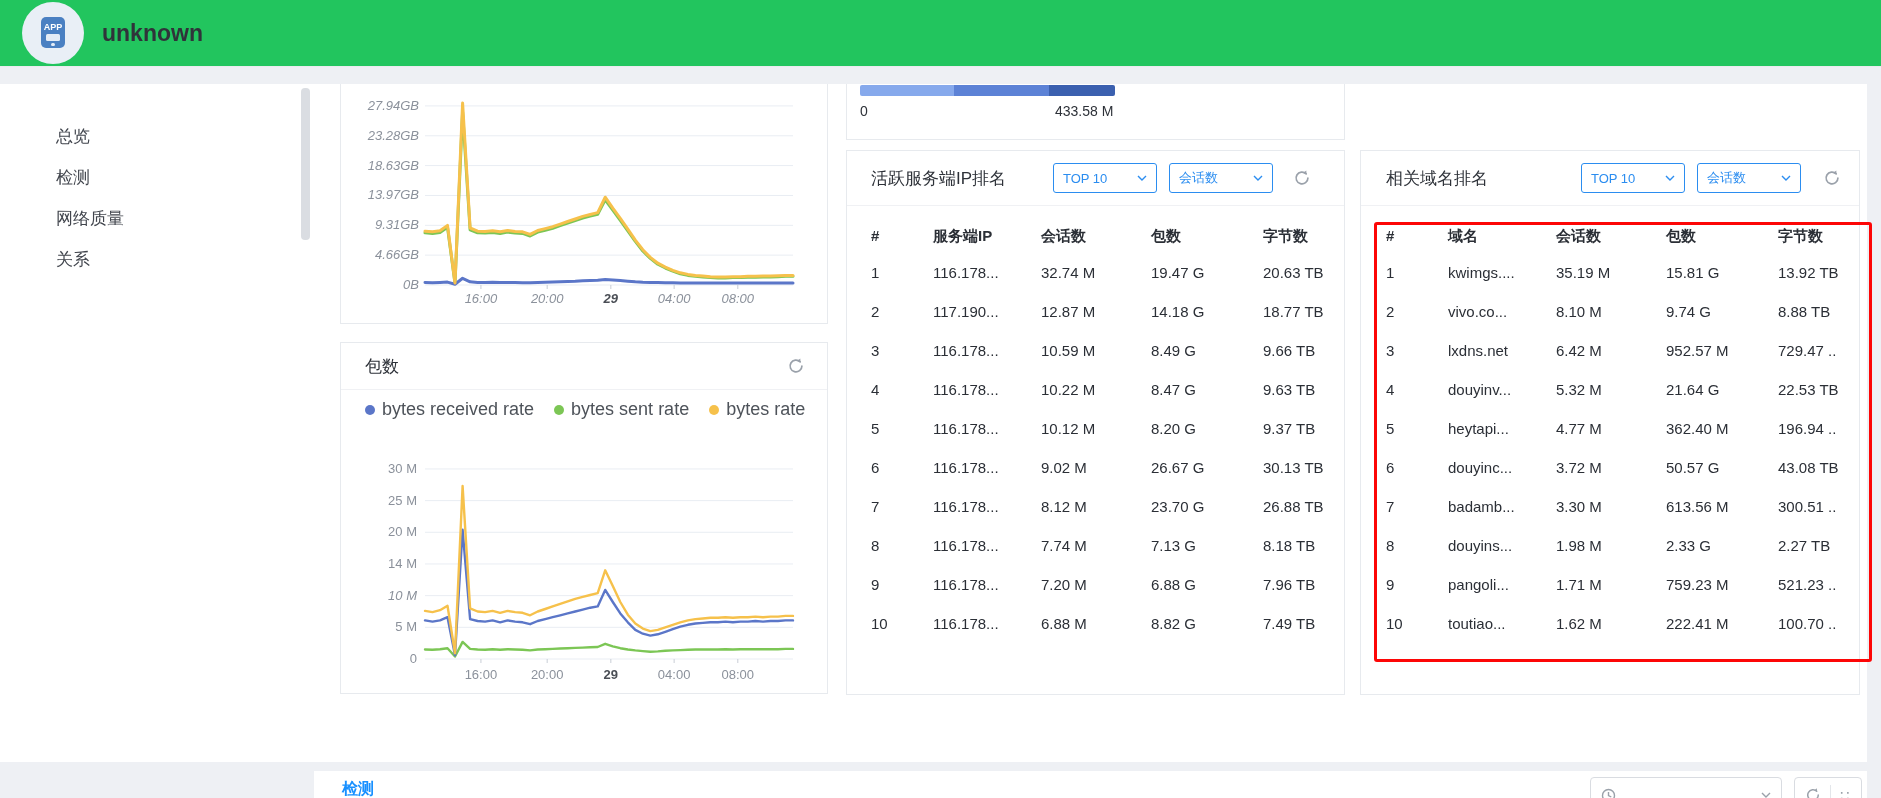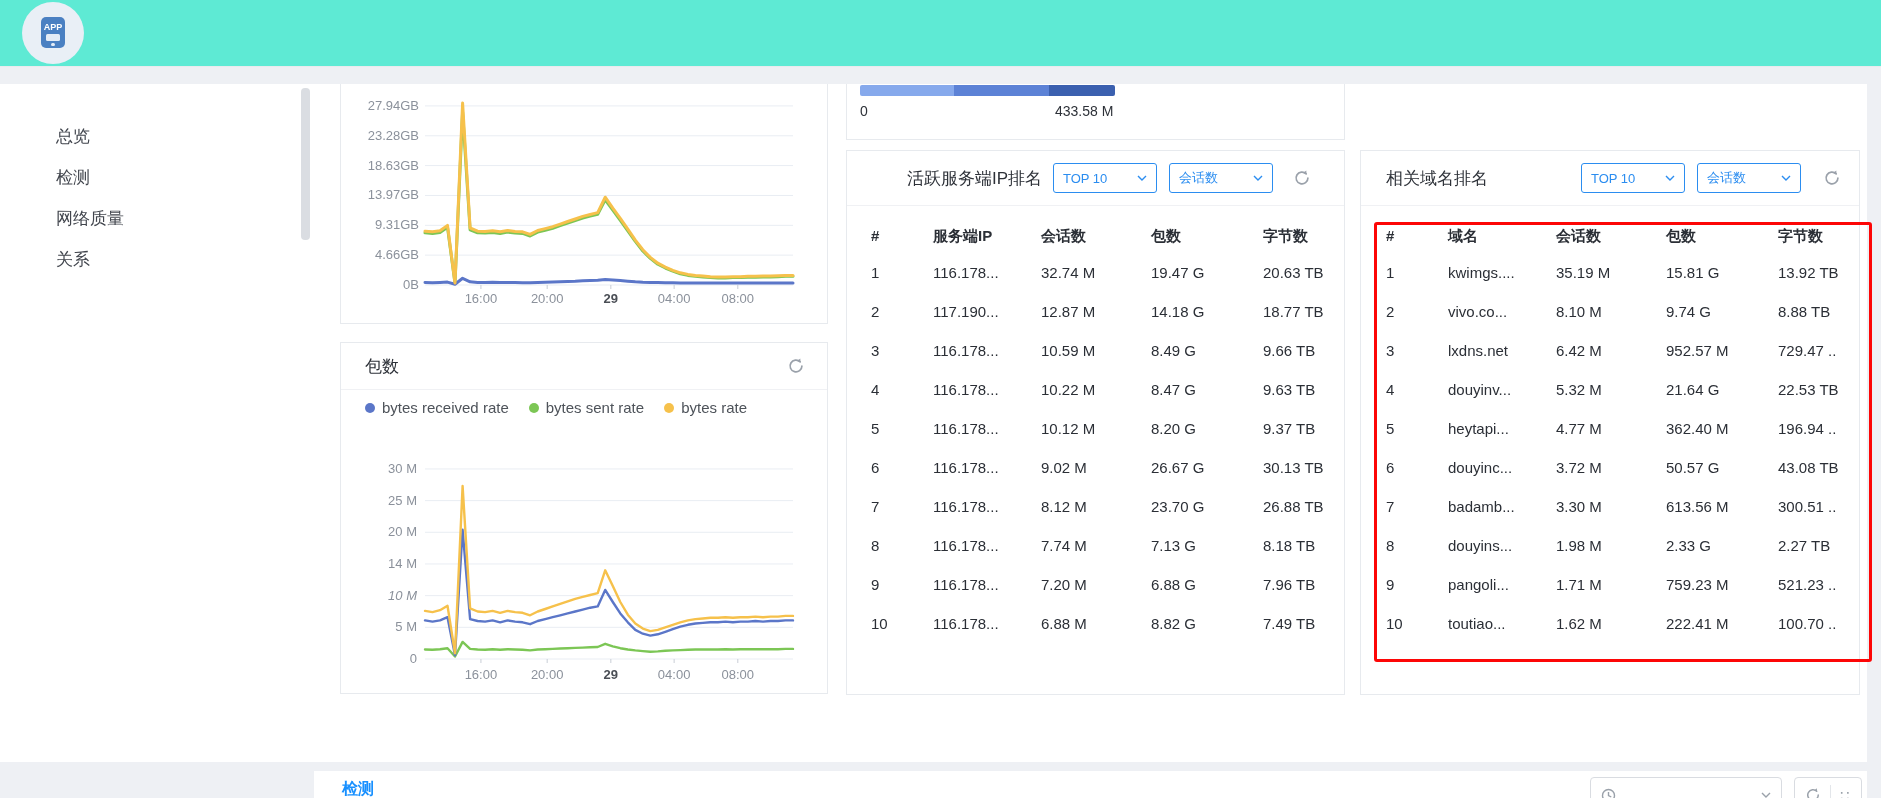--- a/index.html
+++ b/index.html
@@ -1,20 +1,20 @@
 <!DOCTYPE html>
 <html><head>
 <meta charset="utf-8">
 <style>
   html,body{margin:0;padding:0;}
   body{font-family:"Liberation Sans","DejaVu Sans",sans-serif;}
   .stage{position:relative;width:1881px;height:798px;overflow:hidden;background:#eef0f4;}
 
   
-  .hdr{position:absolute;left:0;top:0;width:1881px;height:66px;background:#5eead4;box-shadow:0 1px 0 #e9ebee;z-index:3;}
+  .hdr{position:absolute;left:0;top:0;width:1881px;height:66px;background:#22c55e;box-shadow:0 1px 0 #e9ebee;z-index:3;}
   .avatar{position:absolute;left:22px;top:2px;width:62px;height:62px;border-radius:50%;background:#e9eff6;display:flex;align-items:center;justify-content:center;}
   .hdr-title{position:absolute;left:102px;top:0;height:66px;line-height:66px;font-size:23px;font-weight:700;color:#30333a;margin:0;}
 
   
   .sidebar{position:absolute;left:0;top:84px;width:340px;height:678px;background:#fff;padding-top:32px;box-sizing:border-box;}
   .sb-item{position:relative;height:41px;line-height:41px;padding-left:56px;font-size:17px;color:#41454d;cursor:pointer;}
   .sb-item.active{color:#1890ff;}
   .sb-item.active .sb-bar{position:absolute;left:41px;top:10px;width:3px;height:21px;background:#1890ff;}
   .scroll-thumb{position:absolute;left:301px;top:88px;width:9px;height:152px;border-radius:4px;background:#dadde2;}
 
@@ -27,21 +27,21 @@
 
   
   .chart-svg{position:absolute;left:0;top:0;pointer-events:none;}
   .ax{position:absolute;font-size:13px;color:#8b919b;line-height:16px;white-space:nowrap;}
   .ax-y{width:70px;text-align:right;}
   .ax-x{width:60px;text-align:center;}
   .ax-x.bold{font-weight:700;color:#4a4e55;}
 
   
   .legend{position:absolute;left:24px;top:56px;display:flex;gap:20px;align-items:center;}
-  .lg-item{display:flex;align-items:center;gap:7px;font-size:15px;color:#4e535a;cursor:pointer;}
+  .lg-item{display:flex;align-items:center;gap:7px;font-size:18px;color:#4e535a;cursor:pointer;}
   .lg-dot{width:10px;height:10px;border-radius:50%;display:inline-block;}
 
   
   .pbar{position:absolute;left:13px;top:1px;width:255px;height:11px;display:flex;border-radius:2px;overflow:hidden;}
   .pbar-seg{height:100%;}
   .pbar-lbl{position:absolute;font-size:14px;color:#2d3138;top:19px;}
 
   
   .dd{position:absolute;top:12px;height:30px;width:104px;border:1px solid #2b8df0;border-radius:3px;color:#2b8df0;font-size:13px;display:flex;align-items:center;justify-content:space-between;padding:0 9px;box-sizing:border-box;background:#fff;cursor:pointer;}
   .refresh{position:absolute;width:18px;height:18px;cursor:pointer;}
@@ -70,33 +70,34 @@
 
   <div class="hdr">
     <div class="avatar">
       <svg width="30" height="34" viewBox="0 0 30 34">
         <rect x="3" y="1" width="24" height="31" rx="5" fill="#4a80c2"></rect>
         <text x="15" y="14" text-anchor="middle" font-size="9" font-weight="bold" fill="#ffffff">APP</text>
         <rect x="8" y="18" width="14" height="7" rx="1.5" fill="#ffffff" opacity="0.85"></rect>
         <rect x="13" y="27" width="4" height="3" rx="1.5" fill="#ffffff" opacity="0.85"></rect>
       </svg>
     </div>
+    <h1 class="hdr-title">unknown</h1>
   </div>
 
   <nav class="sidebar" id="sidebar">
       <div class="sb-item"><span class="sb-bar"></span><span>总览</span></div>
       <div class="sb-item"><span class="sb-bar"></span><span>检测</span></div>
       <div class="sb-item"><span class="sb-bar"></span><span>网络质量</span></div>
       <div class="sb-item"><span class="sb-bar"></span><span>关系</span></div>
     </nav>
   <div class="scroll-thumb"></div>
 
   <div class="panel">
 
-    <div class="card cut-top" id="bytesCard" style="left:26px;top:0;width:488px;height:240px;">
+    <div class="card cut-top" id="bytesCard" style="left:26px;top:0;width:488px;height:240px;font-style:italic;">
         <div class="ax ax-y" style="left: 8px; top: 13.9215px;">27.94GB</div>
         <div class="ax ax-y" style="left: 8px; top: 43.7893px;">23.28GB</div>
         <div class="ax ax-y" style="left: 8px; top: 73.593px;">18.63GB</div>
         <div class="ax ax-y" style="left: 8px; top: 103.461px;">13.97GB</div>
         <div class="ax ax-y" style="left: 8px; top: 133.329px;">9.31GB</div>
         <div class="ax ax-y" style="left: 8px; top: 163.132px;">4.66GB</div>
         <div class="ax ax-y" style="left: 8px; top: 193px;">0B</div>
         <div class="ax ax-x" style="left: 109.936px; top: 207px;">16:00</div>
         <div class="ax ax-x" style="left: 176.176px; top: 207px;">20:00</div>
         <div class="ax ax-x bold" style="left: 239.84px; top: 207px;">29</div>
@@ -181,21 +182,21 @@
           <div class="pbar-seg" style="width: 37%; background: rgb(134, 169, 236);"></div>
           <div class="pbar-seg" style="width: 37%; background: rgb(92, 130, 214);"></div>
           <div class="pbar-seg" style="width: 26%; background: rgb(59, 96, 175);"></div>
         </div>
       <span class="pbar-lbl" style="left:13px;">0</span>
       <span class="pbar-lbl" style="left:208px;">433.58 M</span>
     </div>
 
     <div class="card" style="left:532px;top:66px;width:499px;height:545px;">
       <div class="card-head" style="height:54px;">
-        <span class="card-title" style="top:16px;margin-left:36px;">活跃服务端IP排名</span>
+        <span class="card-title" style="top:16px;">活跃服务端IP排名</span>
         <span class="dd" style="left:206px;">
           <span>TOP 10</span>
           <svg width="10" height="6" viewBox="0 0 10 6">
               <polyline points="1,1 5,5 9,1" fill="none" stroke="#2b8df0" stroke-width="1.4"></polyline>
             </svg>
         </span>
         <span class="dd" style="left:322px;">
           <span>会话数</span>
           <svg width="10" height="6" viewBox="0 0 10 6">
               <polyline points="1,1 5,5 9,1" fill="none" stroke="#2b8df0" stroke-width="1.4"></polyline>

